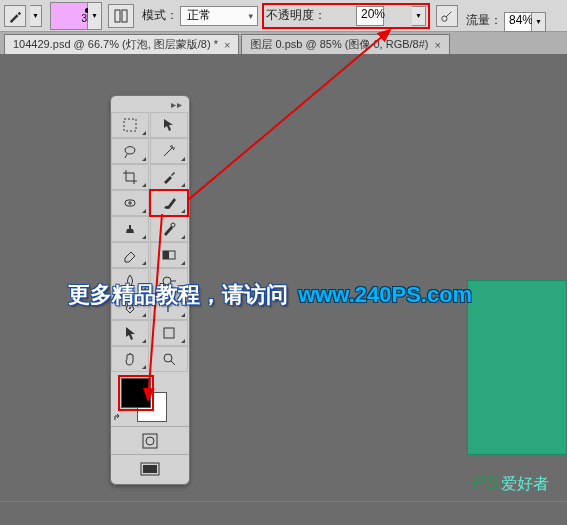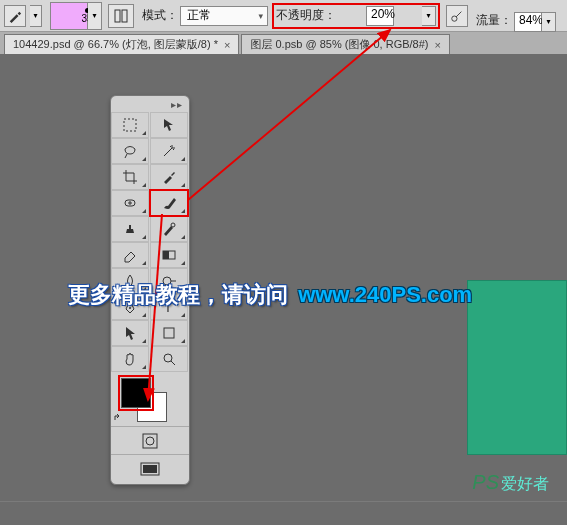--- a/index.html
+++ b/index.html
@@ -14,21 +14,21 @@
   .brush-thumb { width: 36px; height: 28px; border: 1px solid #888; background: #f0abfc; display:flex; flex-direction: column; align-items:center; justify-content:center;padding-left:36px; }
   .brush-dot { width:5px; height:5px; border-radius:50%; background:#000; }
   .brush-size { font-size:10px; }
   .brush-drop { width:14px; height:28px; border:1px solid #888; border-left:none; background:#e5e5e5; display:flex; align-items:center; justify-content:center; font-size:8px; }
   .sq-btn { width:26px; height:24px; border:1px solid #888; background:#e5e5e5; margin-right:8px; display:flex; align-items:center; justify-content:center; }
   .sq-btn svg { width:16px; height:16px; }
   .opt-label { font-size:12px; color:#222; margin-right:2px; }
   .opt-select { height:20px; border:1px solid #888; background:#fafafa; display:flex; align-items:center; padding:0 18px 0 6px; font-size:12px; position:relative; }
   .opt-select::after { content:"▾"; position:absolute; right:4px; font-size:9px; color:#555; }
   .opt-input { height:20px; border:1px solid #888; background:#fff; font-size:12px; padding:0 4px; text-align:left; }
-  .w-mode { width:88px; }
+  .w-mode { width:78px; }
   .w-pct { width:28px; }
   .drop-small { width:14px; height:20px; border:1px solid #888; border-left:none; background:#e5e5e5; display:flex; align-items:center; justify-content:center; font-size:8px; }
   .opacity-group { display:flex; align-items:center; border:2px solid #e60000; padding:1px 2px; margin-left:4px;gap:28px; }
   .pressure-ico { width:22px; height:22px; border:1px solid #888; background:#e5e5e5; margin:0 6px; display:flex; align-items:center; justify-content:center; }
   .pressure-ico svg { width:14px; height:14px;}
   .flow-group { display:flex; align-items:flex-start; margin-left:2px;margin-top:12px; }
 
   
   .tab-bar { height:22px; background:#b0b0b0; display:flex; align-items:flex-end; padding-left:4px; position:relative; z-index:2; }
   .doc-tab { height:20px; background:#cfcfcf; border:1px solid #777; border-bottom:none; padding:9px 8px; display:flex; align-items:center; font-size:11px; color:#333; margin-right:2px; position:relative; }

